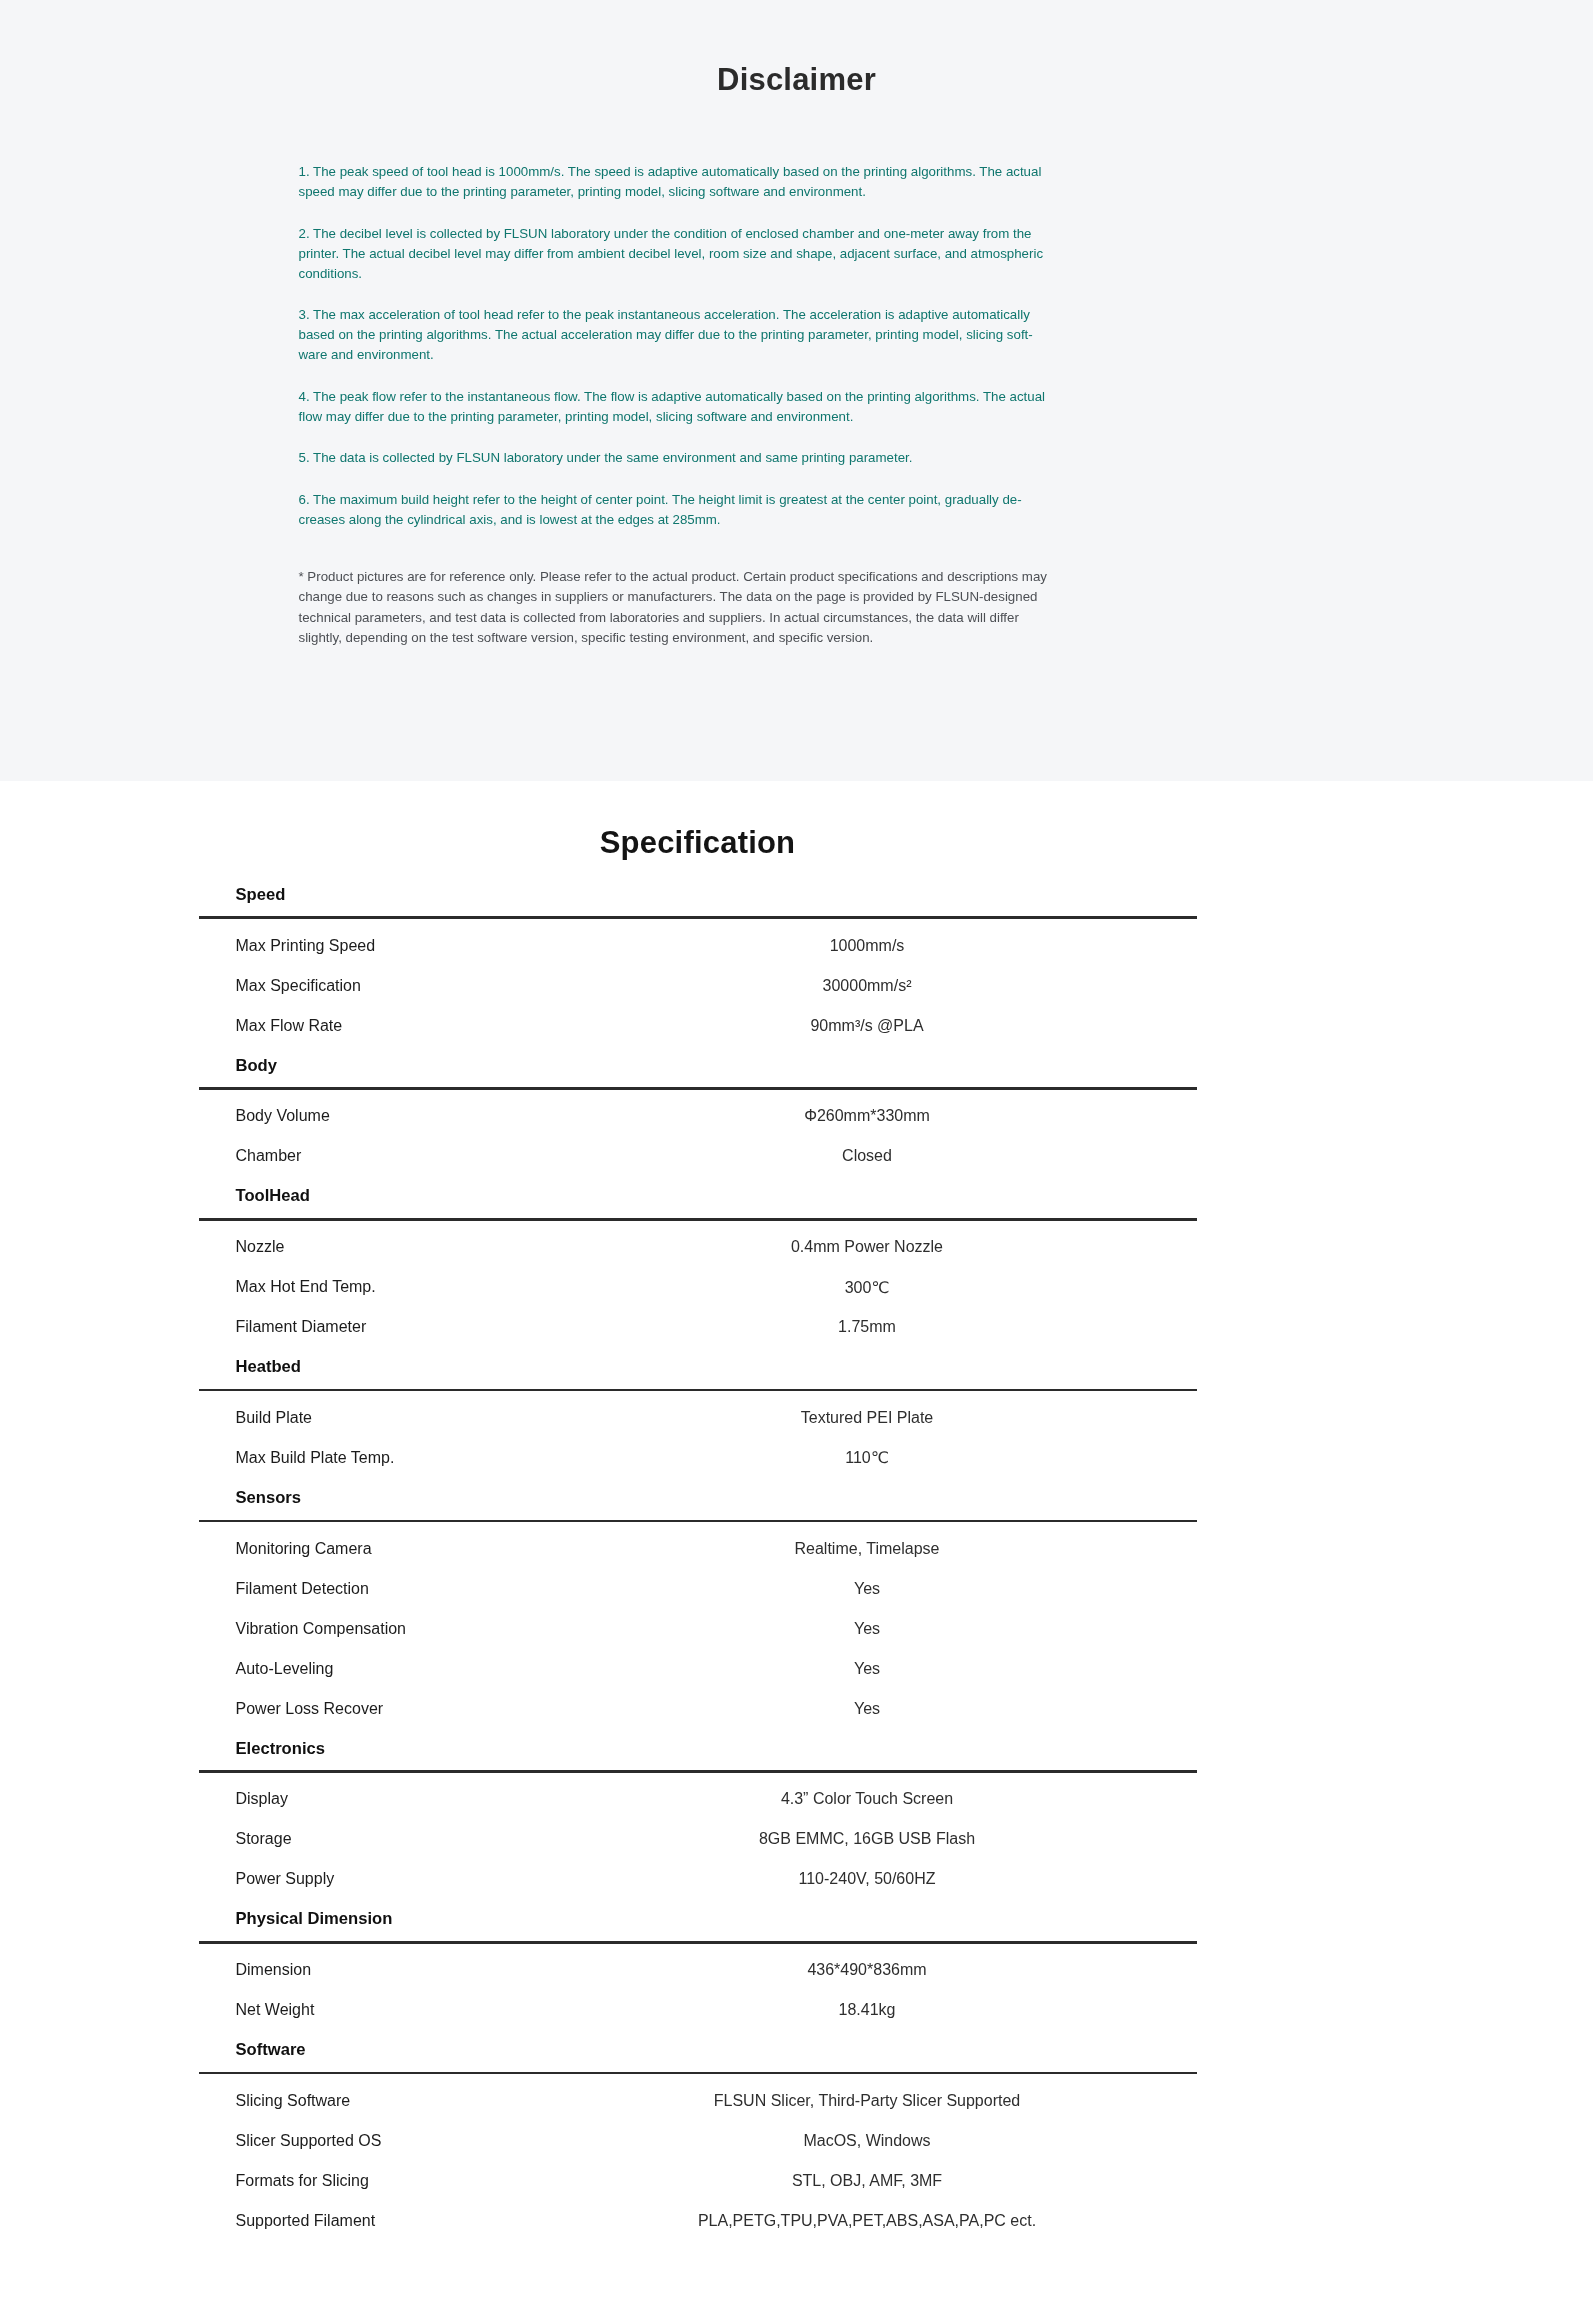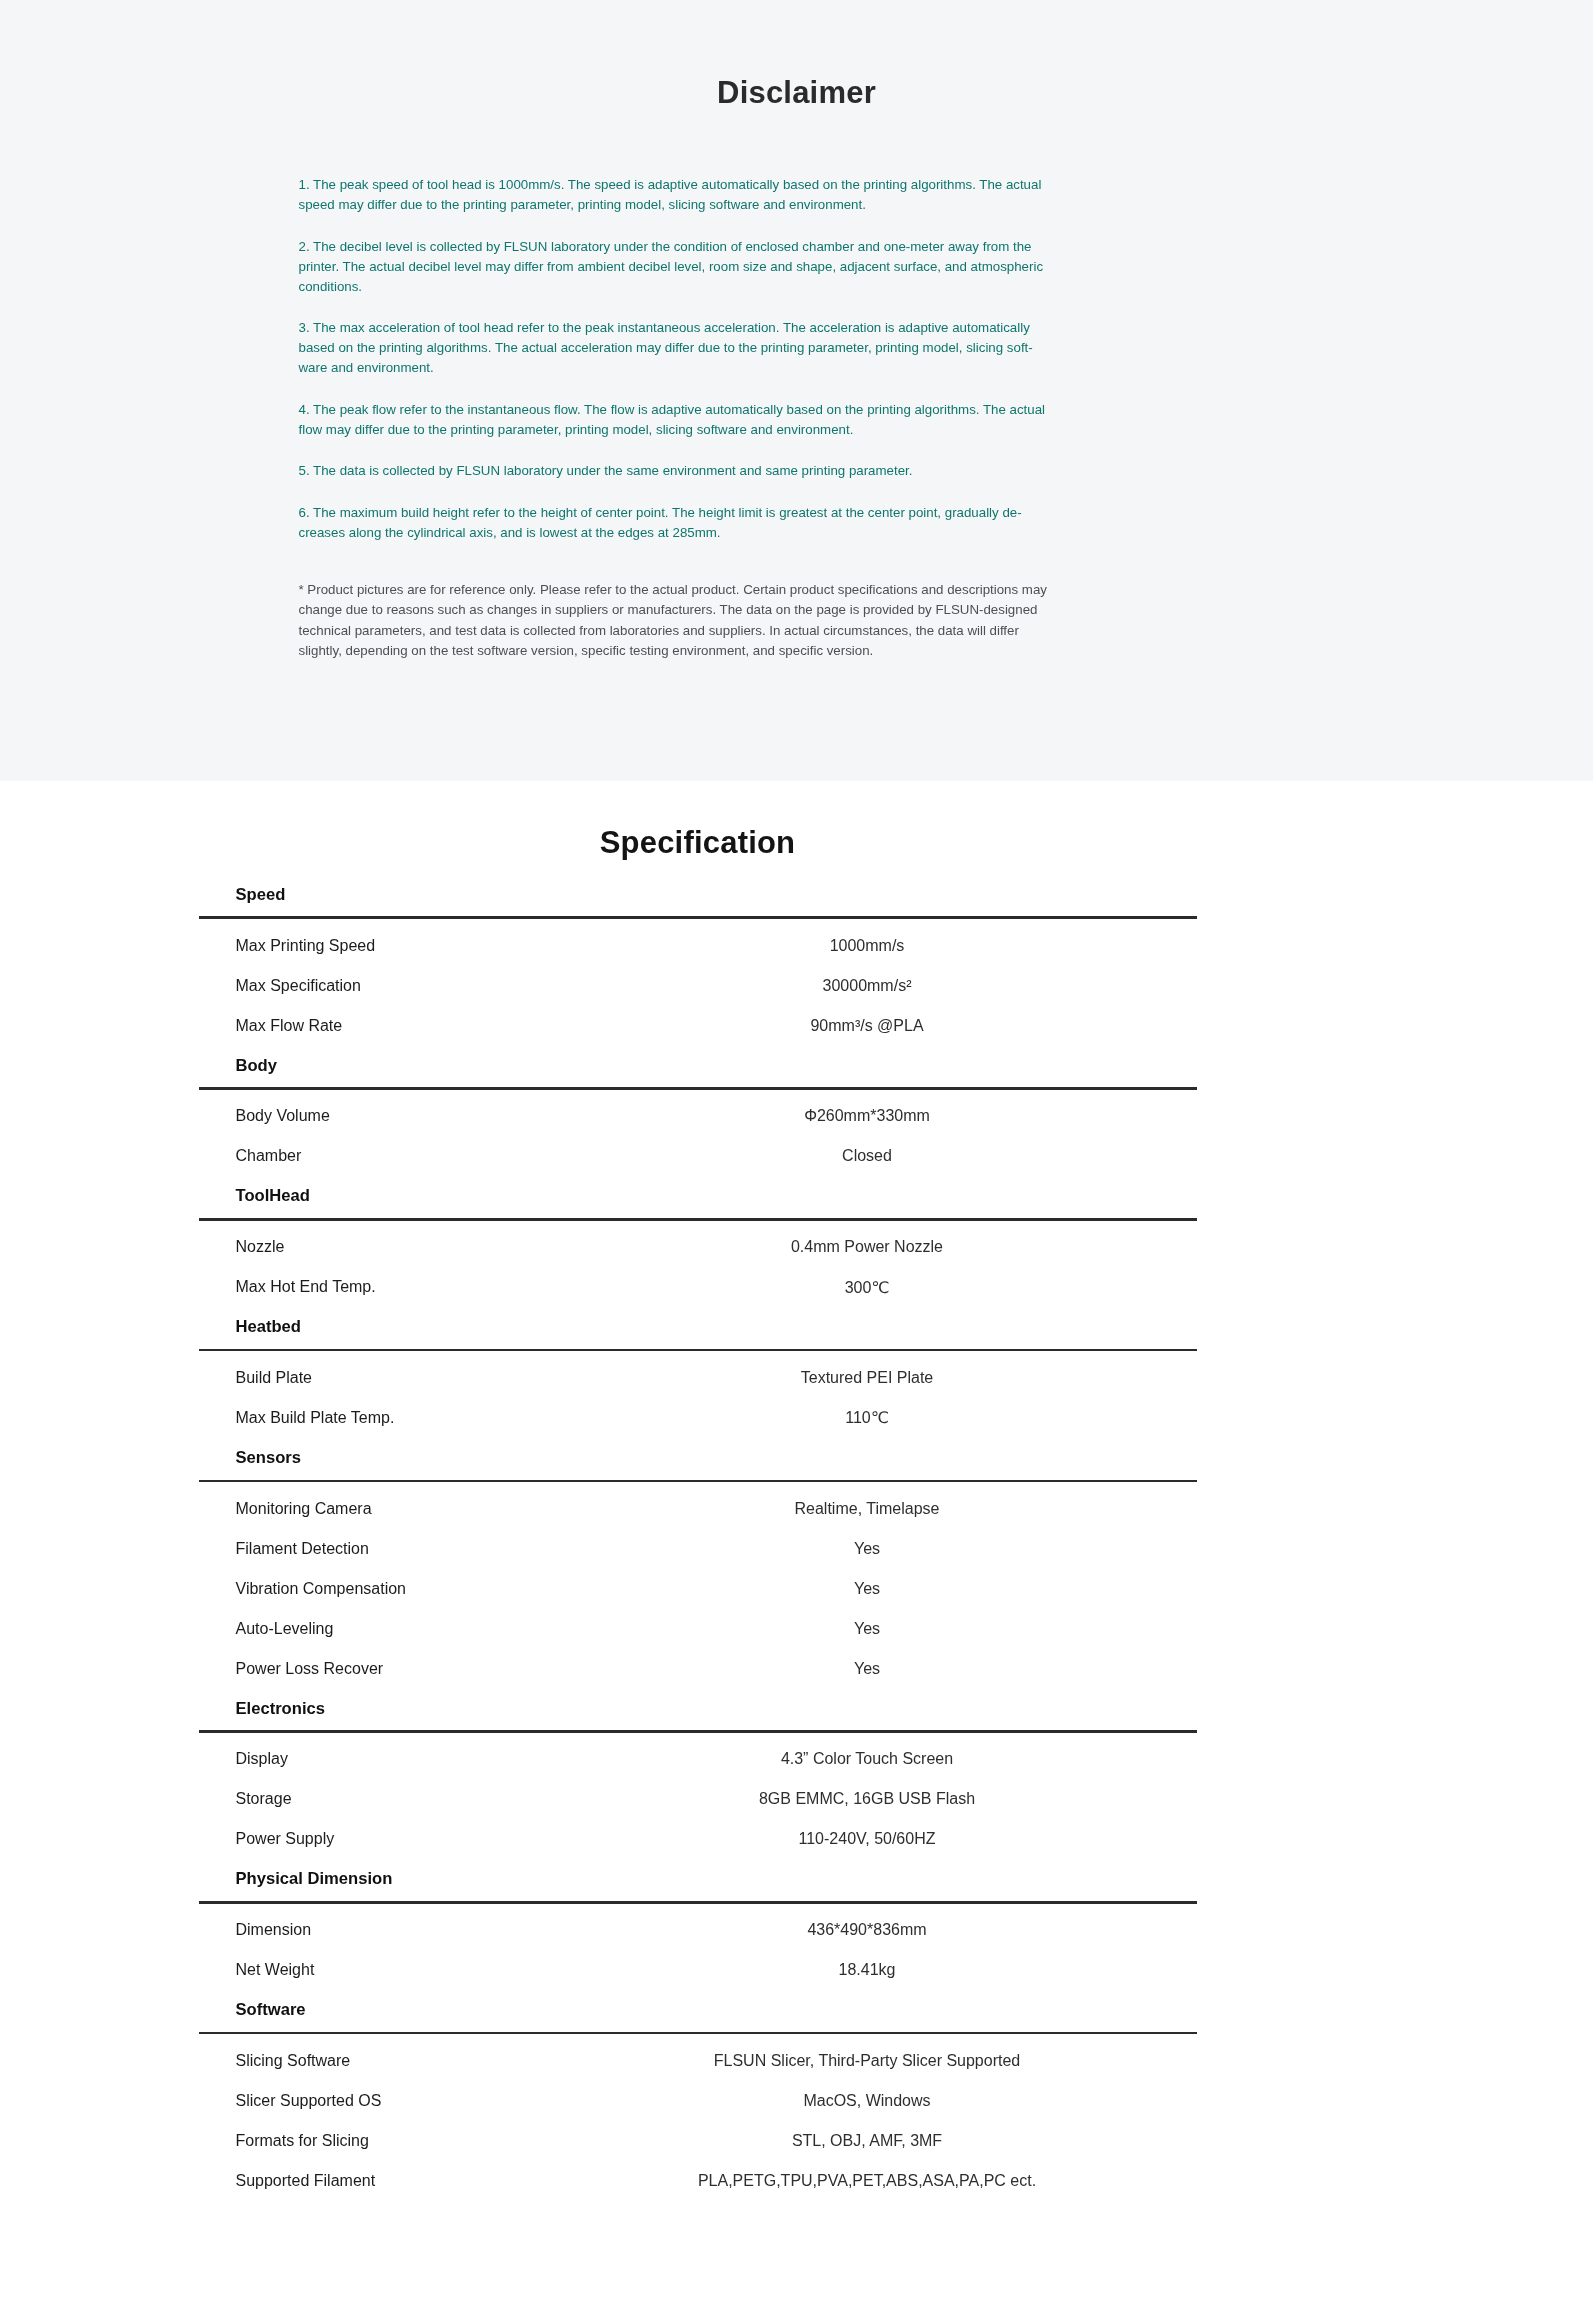--- a/index.html
+++ b/index.html
@@ -13,21 +13,21 @@
   }
   .disclaimer-panel {
     box-sizing: border-box;
     width: 1593px;
     height: 781px;
     background: #f5f6f8;
     padding-top: 58px;
   }
   .container {
     width: 996px;
-    margin: 13px auto;
+    margin: 0 auto;
   }
   .big-title {
     margin: 0;
     text-align: center;
     font-size: 31px;
     line-height: 43px;
     font-weight: 700;
     color: #2b2b2b;
     letter-spacing: 0.2px;
   }
@@ -163,20 +163,24 @@
         <div class="sec-header">ToolHead</div>
         <div class="divider"></div>
         <div class="row">
           <div class="label">Nozzle</div>
           <div class="value">0.4mm Power Nozzle</div>
         </div>
         <div class="row">
           <div class="label">Max Hot End Temp.</div>
           <div class="value">300℃</div>
         </div>
+        <div class="row">
+          <div class="label">Filament Diameter</div>
+          <div class="value">1.75mm</div>
+        </div>
       </div>
       <div class="section">
         <div class="sec-header">Heatbed</div>
         <div class="divider"></div>
         <div class="row">
           <div class="label">Build Plate</div>
           <div class="value">Textured PEI Plate</div>
         </div>
         <div class="row">
           <div class="label">Max Build Plate Temp.</div>

